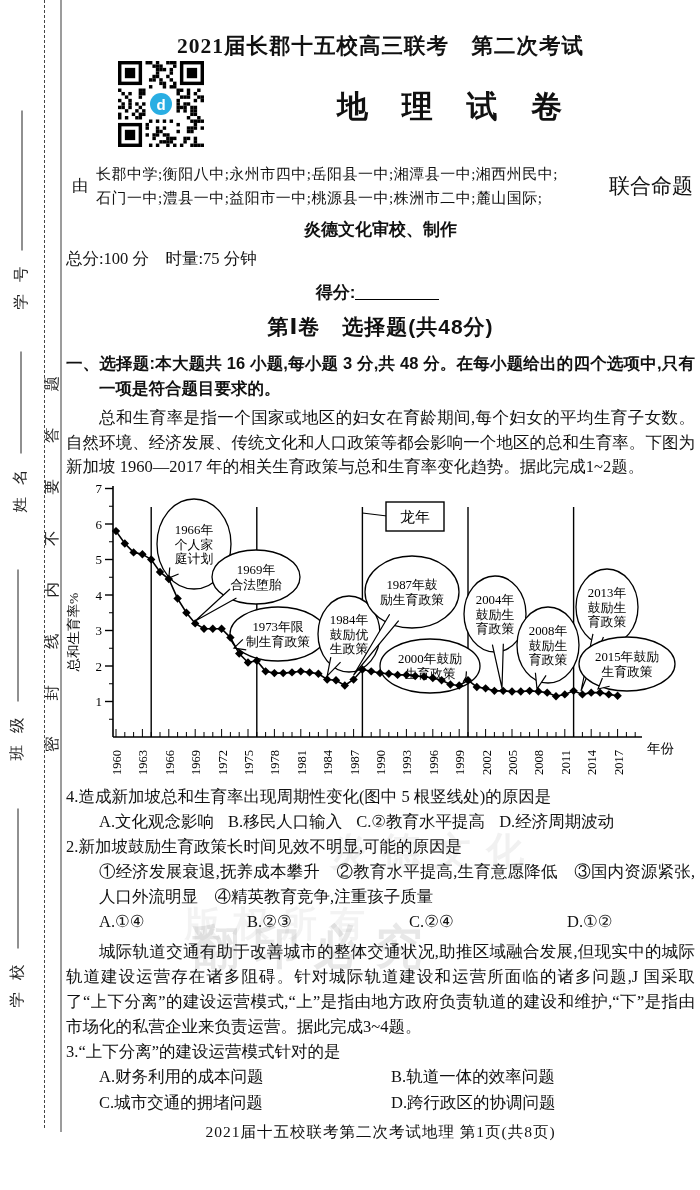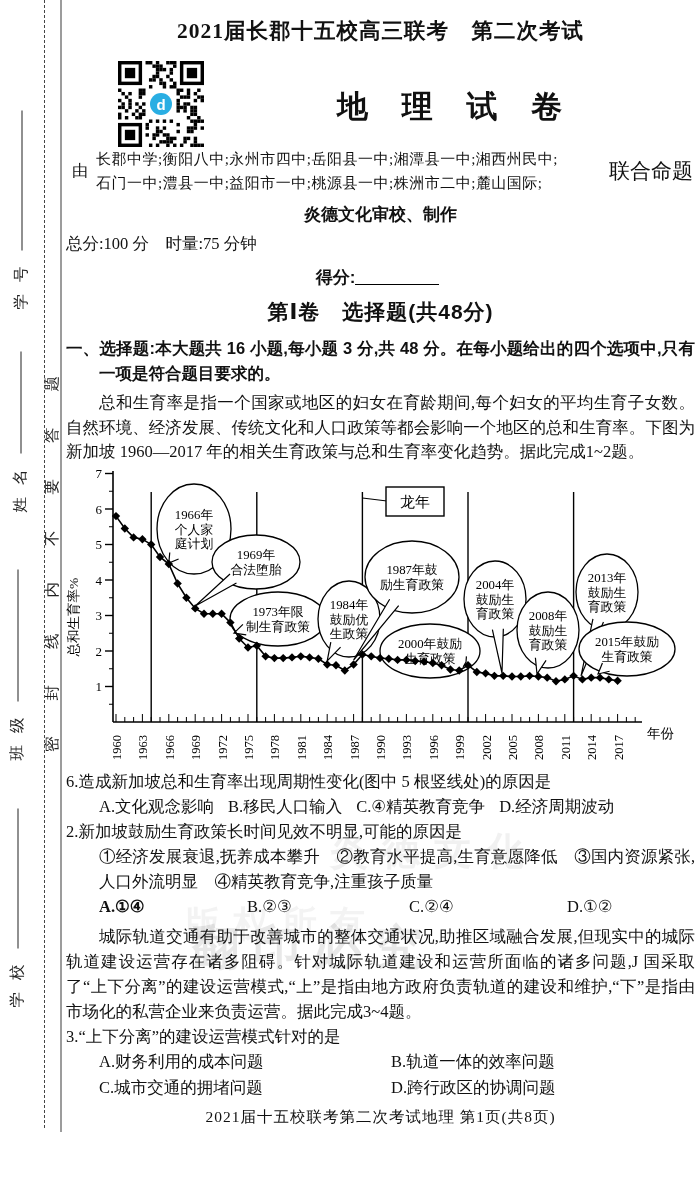--- a/index.html
+++ b/index.html
@@ -20,21 +20,21 @@
 
   
   .wm{position:absolute;font-family:"Liberation Sans","DejaVu Sans",sans-serif;font-weight:bold;
       pointer-events:none;}
   .wm1{left:330px;top:826px;font-size:38px;letter-spacing:14px;color:rgba(120,120,120,.10);}
   .wm2{left:185px;top:900px;font-size:36px;letter-spacing:12px;color:rgba(120,120,120,.09);}
   .wm3{left:192px;top:916px;font-size:47px;letter-spacing:14px;color:rgba(110,110,110,.16);}
 
   
   .content{position:absolute;left:66px;top:0;width:629px;height:1190px;font-size:16.5px;}
-  .exam-title{margin:16px 0 0 0;text-align:center;font-size:21.5px;font-weight:bold;
+  .exam-title{margin:31px 0 0 0;text-align:center;font-size:21.5px;font-weight:bold;
               font-family:"Liberation Serif","DejaVu Serif",serif;letter-spacing:1px;}
   .qr-wrap{position:absolute;left:52px;top:61px;width:86px;height:86px;}
   .subject-title{position:absolute;left:160px;top:86px;width:460px;text-align:center;
                  font-size:31px;font-weight:bold;letter-spacing:13px;}
   .head-spacer{height:102px;}
   .schools-row{display:flex;align-items:center;margin:0 0 0 6px;}
   .by{font-size:16px;margin-right:8px;}
   .schools{flex:1;font-size:15px;line-height:24px;letter-spacing:.5px;}
   .joint{font-size:21px;margin-left:6px;margin-right:2px;white-space:nowrap;}
   .producer{text-align:center;margin-top:8px;font-size:17px;font-weight:bold;
@@ -50,21 +50,21 @@
                padding-left:2em;text-indent:-2em;text-align:justify;}
   .passage{margin:5px 0 0 0;line-height:24.5px;text-indent:2em;text-align:justify;}
   .chart-wrap{position:relative;height:302px;margin-top:2px;margin-left:-2px;}
   .q{line-height:25px;}
   .q .stem{padding-left:1.2em;text-indent:-1.2em;}
   .opts-inline{margin-left:2em;}
   .opts-inline span{margin-right:14px;white-space:nowrap;}
   .q2items{margin-left:2em;text-align:justify;}
   .opts-row{margin-left:2em;}
   .opts-row span{display:inline-block;}
-  .opts-row .o0{width:148px;font-weight:bold;} .opts-row .o1{width:162px;} .opts-row .o2{width:158px;}
+  .opts-row .o0{width:148px;} .opts-row .o1{width:162px;} .opts-row .o2{width:158px;}
   .opts-grid{margin-left:2em;display:grid;grid-template-columns:292px auto;line-height:26px;}
   .p2{line-height:25px;}
   .footer{margin-top:6px;text-align:center;font-size:15.5px;letter-spacing:1px;}
 </style>
 </head>
 <body>
 
 <div class="page">
 
   <aside class="sidebar">
@@ -503,23 +503,23 @@
           <path d="M 509.6 204.65 L 513.8000000000001 208.85 L 509.6 213.04999999999998 L 505.40000000000003 208.85 Z" fill="#000"></path>
           <path d="M 518.4000000000001 208.20000000000002 L 522.6000000000001 212.4 L 518.4000000000001 216.6 L 514.2 212.4 Z" fill="#000"></path>
           <path d="M 527.2 206.425 L 531.4000000000001 210.625 L 527.2 214.825 L 523 210.625 Z" fill="#000"></path>
           <path d="M 536 206.425 L 540.2 210.625 L 536 214.825 L 531.8 210.625 Z" fill="#000"></path>
           <path d="M 544.8000000000001 208.20000000000002 L 549.0000000000001 212.4 L 544.8000000000001 216.6 L 540.6 212.4 Z" fill="#000"></path>
           <path d="M 553.6 209.62 L 557.8000000000001 213.82 L 553.6 218.01999999999998 L 549.4 213.82 Z" fill="#000"></path>
         </svg>
     </div>
 
     <div class="q">
-      <div class="stem">6.造成新加坡总和生育率出现周期性变化(图中 5 根竖线处)的原因是</div>
+      <div class="stem">4.造成新加坡总和生育率出现周期性变化(图中 5 根竖线处)的原因是</div>
       <div class="opts-inline">
-        <span>A.文化观念影响</span><span>B.移民人口输入</span><span>C.④精英教育竞争</span><span>D.经济周期波动</span>
+        <span>A.文化观念影响</span><span>B.移民人口输入</span><span>C.②教育水平提高</span><span>D.经济周期波动</span>
       </div>
     </div>
 
     <div class="q">
       <div class="stem">2.新加坡鼓励生育政策长时间见效不明显,可能的原因是</div>
       <div class="q2items">①经济发展衰退,抚养成本攀升　②教育水平提高,生育意愿降低　③国内资源紧张,人口外流明显　④精英教育竞争,注重孩子质量</div>
       <div class="opts-row">
         <span class="o0">A.①④</span><span class="o1">B.②③</span><span class="o2">C.②④</span><span>D.①②</span>
       </div>
     </div>

